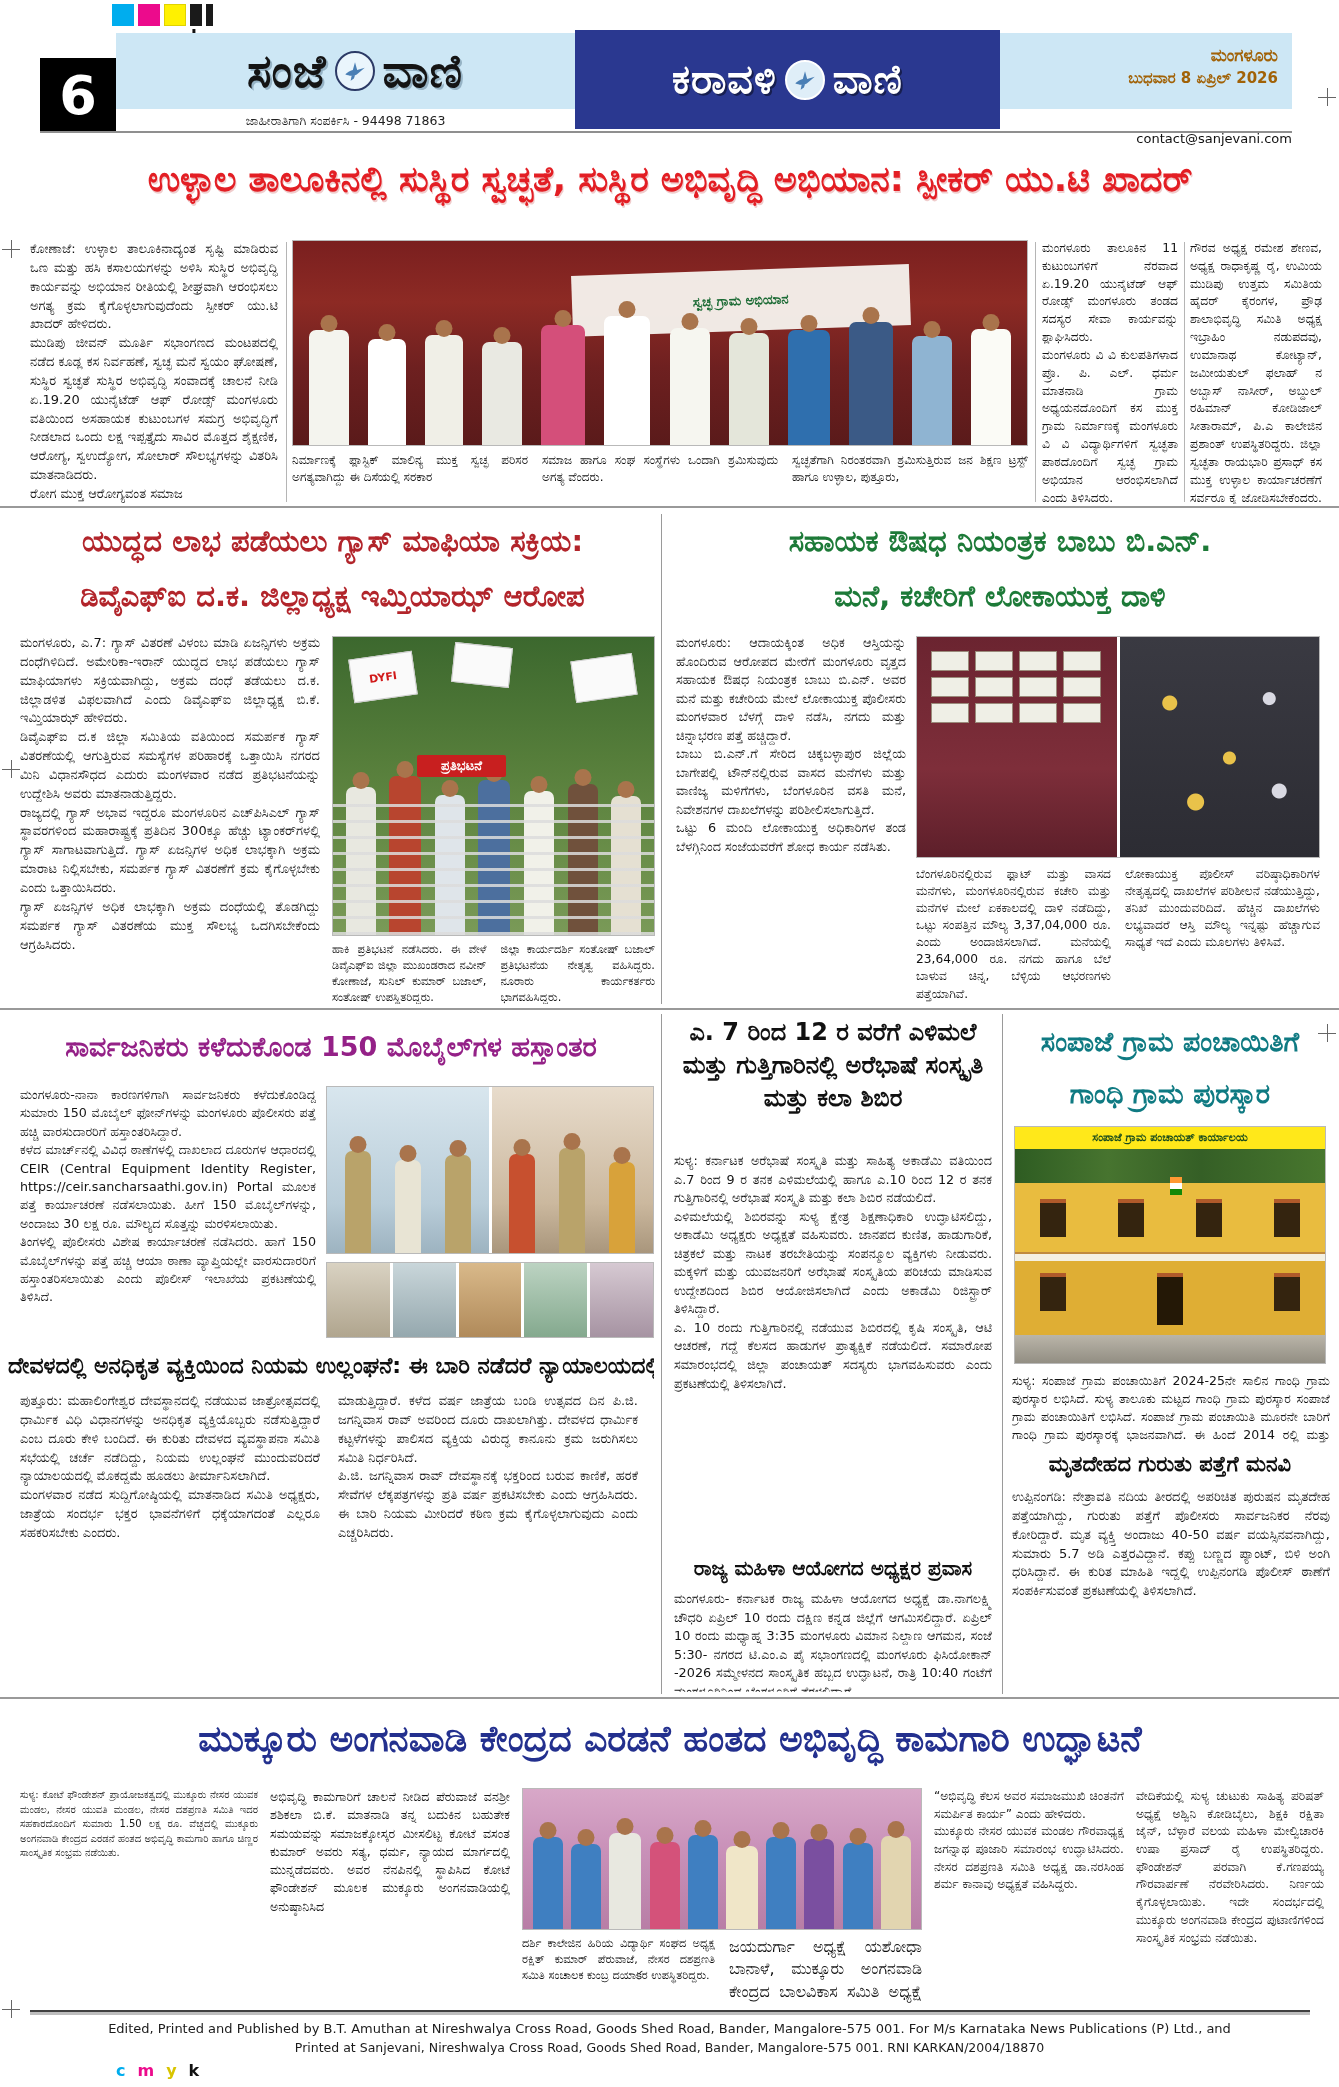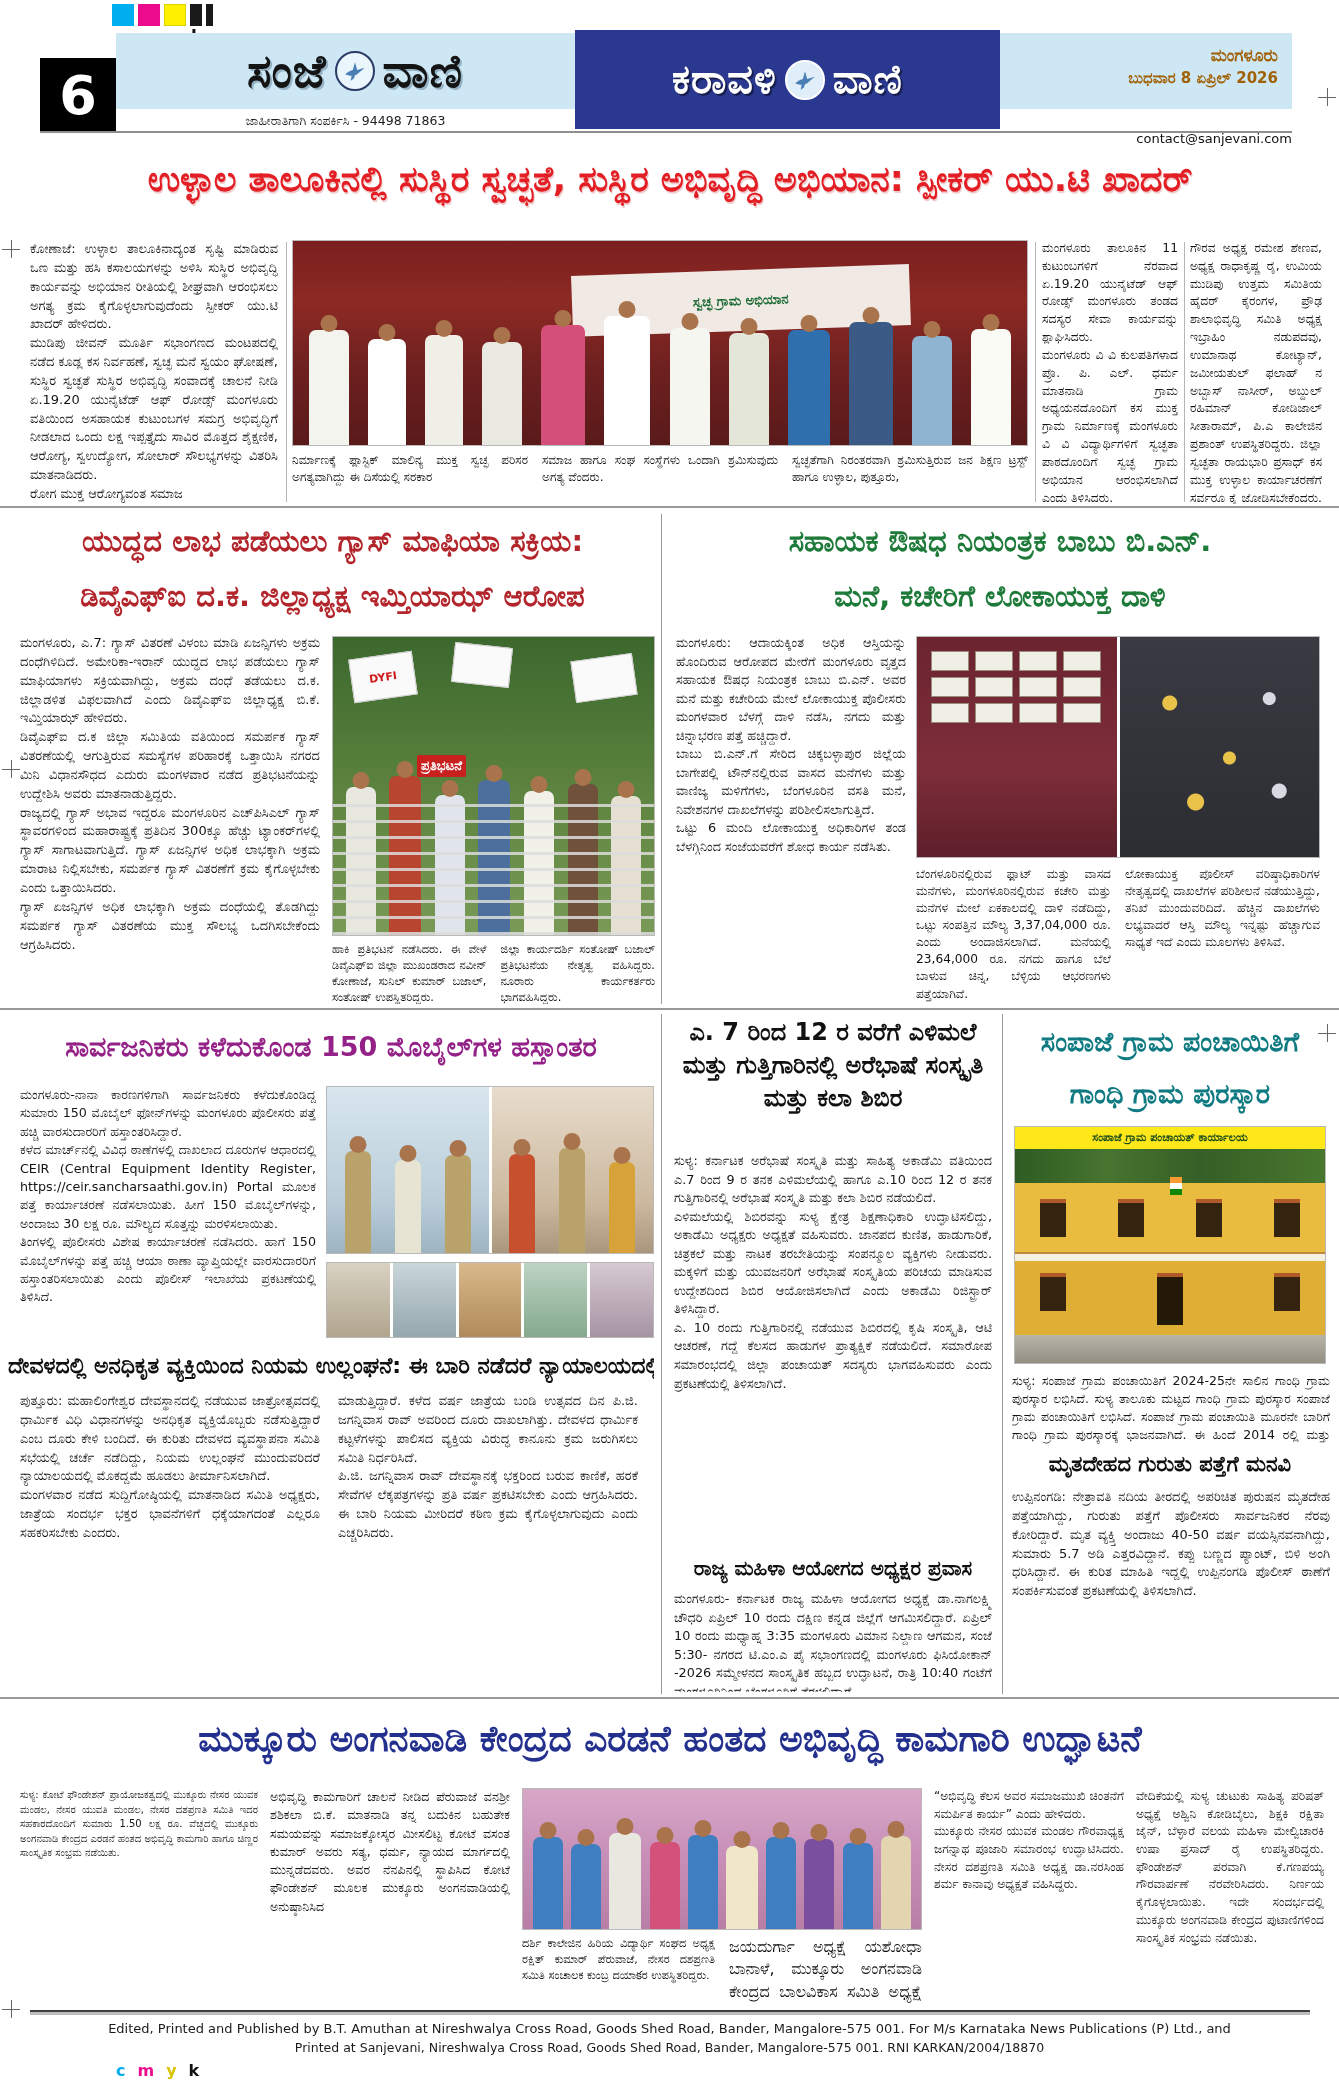--- a/index.html
+++ b/index.html
@@ -58,21 +58,21 @@
   .photo { position:absolute; overflow:hidden; border:1px solid #b9b9b9; background:#ddd; }
   .crowd { position:absolute; left:0; right:0; bottom:0; height:72%; display:flex;
            align-items:flex-end; justify-content:space-around; padding:0 6px; }
   .pp { display:block; position:relative; border-radius:7px 7px 0 0; }
   .pp::before { content:""; position:absolute; top:-15px; left:50%; transform:translateX(-50%);
                 width:17px; height:17px; border-radius:50%; background:#a9744c; }
   .flag { position:absolute; background:#fafafa; border:1px solid #ccc; transform:rotate(-8deg);
           display:flex; align-items:center; justify-content:center; }
   .flag b { color:#d11a1a; font-size:11px; font-weight:900; }
   .redbanner { position:absolute; background:#c81f1f; color:#fff; font-weight:bold; font-size:13px;
-               padding:3px 4px; border-radius:2px; }
+               padding:3px 24px; border-radius:2px; }
   .photo-strip { display:flex; height:100%; gap:3px; background:#fff; }
   .photo-strip .panel { flex:1; }
   .cashgrid { position:absolute; inset:0; display:flex; flex-wrap:wrap; gap:6px; padding:14px; align-content:flex-start; }
   .cashgrid i { display:block; width:38px; height:20px; background:#efefe6; border:1px solid #9a8a7a; }
   .bld-band { background:#ffe81a; color:#184a1c; font-weight:bold; font-size:11px; text-align:center;
               line-height:22px; height:22px; white-space:nowrap; overflow:hidden; }
   .bld-foliage { height:34px; background:linear-gradient(90deg,#2e5c22,#47742f 30%,#355f26 60%,#48772e); }
   .bld-floor { position:relative; background:#e9bc3f; }
   .bld-windows { position:absolute; left:8%; right:8%; top:16px; display:flex; justify-content:space-between; }
   .bld-windows i { display:block; width:26px; height:38px; background:#34240f; border-top:4px solid #b05a2a; }

